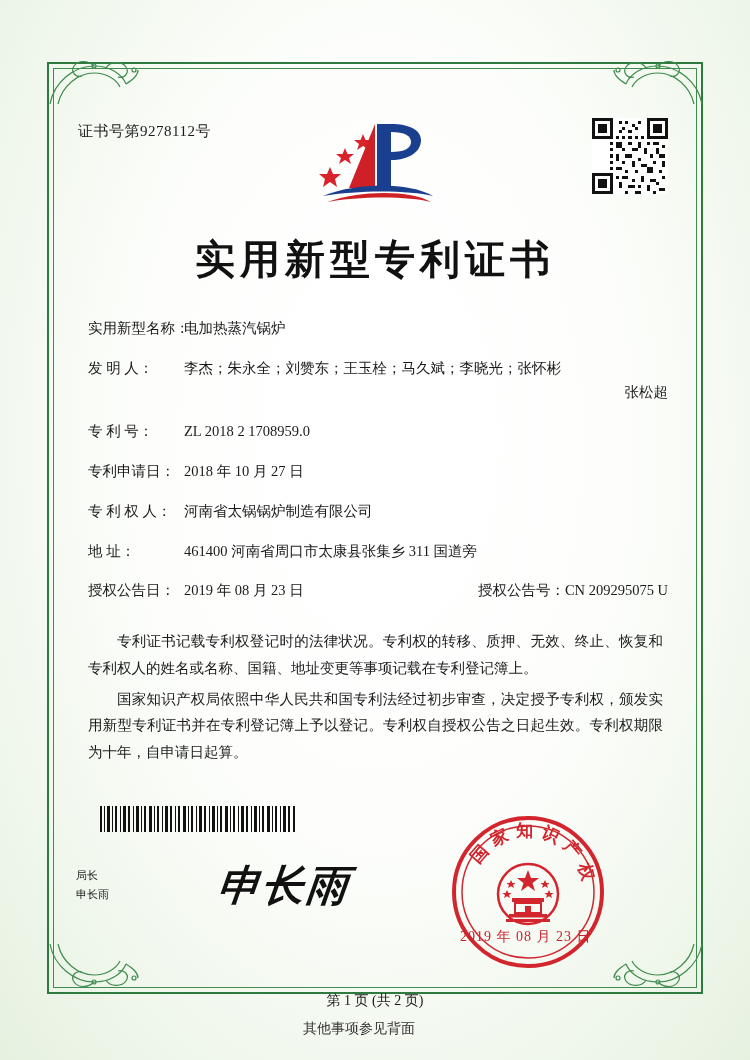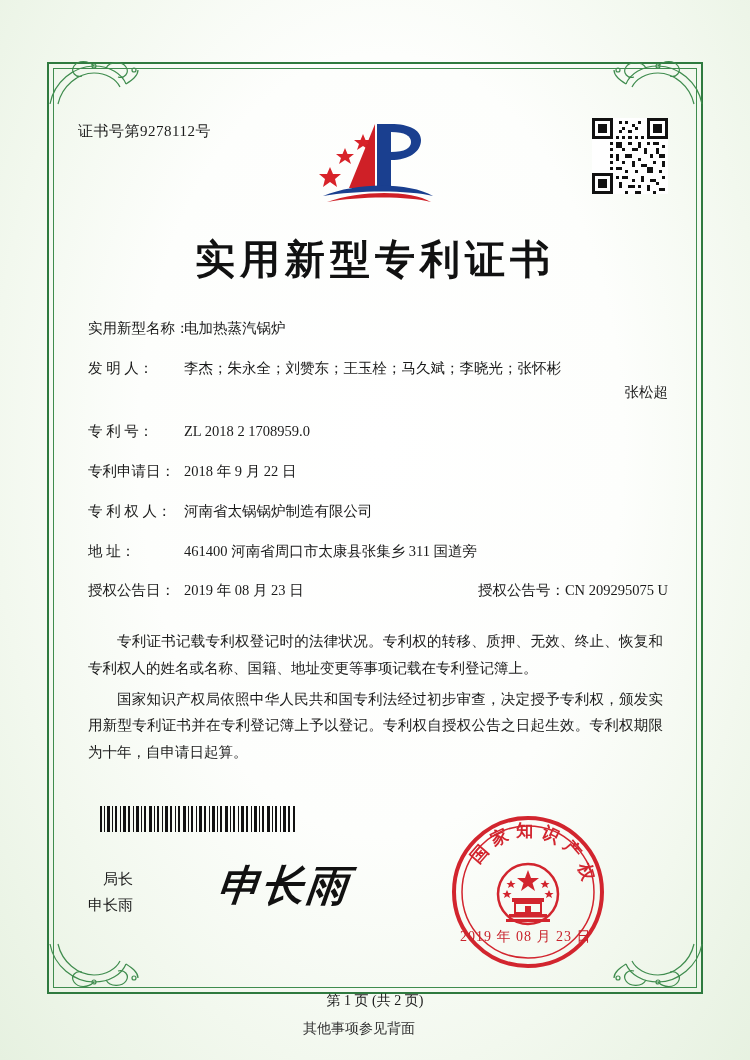--- a/index.html
+++ b/index.html
@@ -134,24 +134,23 @@
   
   .barcode {
     position: absolute;
     left: 100px; top: 806px;
     width: 196px; height: 26px;
   }
 
   
   .sig-label {
     position: absolute;
-    left: 88px; top: 866px;
-    font-size: 15px;
+    left: 76px; top: 866px;
+    font-size: 11px;
     line-height: 1.75;
-    text-align: right;
   }
   .sig-script {
     position: absolute;
     left: 218px; top: 858px;
     font-size: 42px;
     font-family: "DejaVu Serif", serif;
     font-style: italic;
     font-weight: bold;
     color: #111;
     letter-spacing: 2px;
@@ -370,21 +369,21 @@
       </div>
     </div>
 
     <div class="field-row">
       <div class="field-label">专 利 号：</div>
       <div class="field-value">ZL 2018 2 1708959.0</div>
     </div>
 
     <div class="field-row">
       <div class="field-label">专利申请日：</div>
-      <div class="field-value">2018 年 9 月 22 日</div>
+      <div class="field-value">2018 年 10 月 27 日</div>
     </div>
 
     <div class="field-row">
       <div class="field-label">专 利 权 人：</div>
       <div class="field-value">河南省太锅锅炉制造有限公司</div>
     </div>
 
     <div class="field-row">
       <div class="field-label">地      址：</div>
       <div class="field-value">461400 河南省周口市太康县张集乡 311 国道旁</div>

